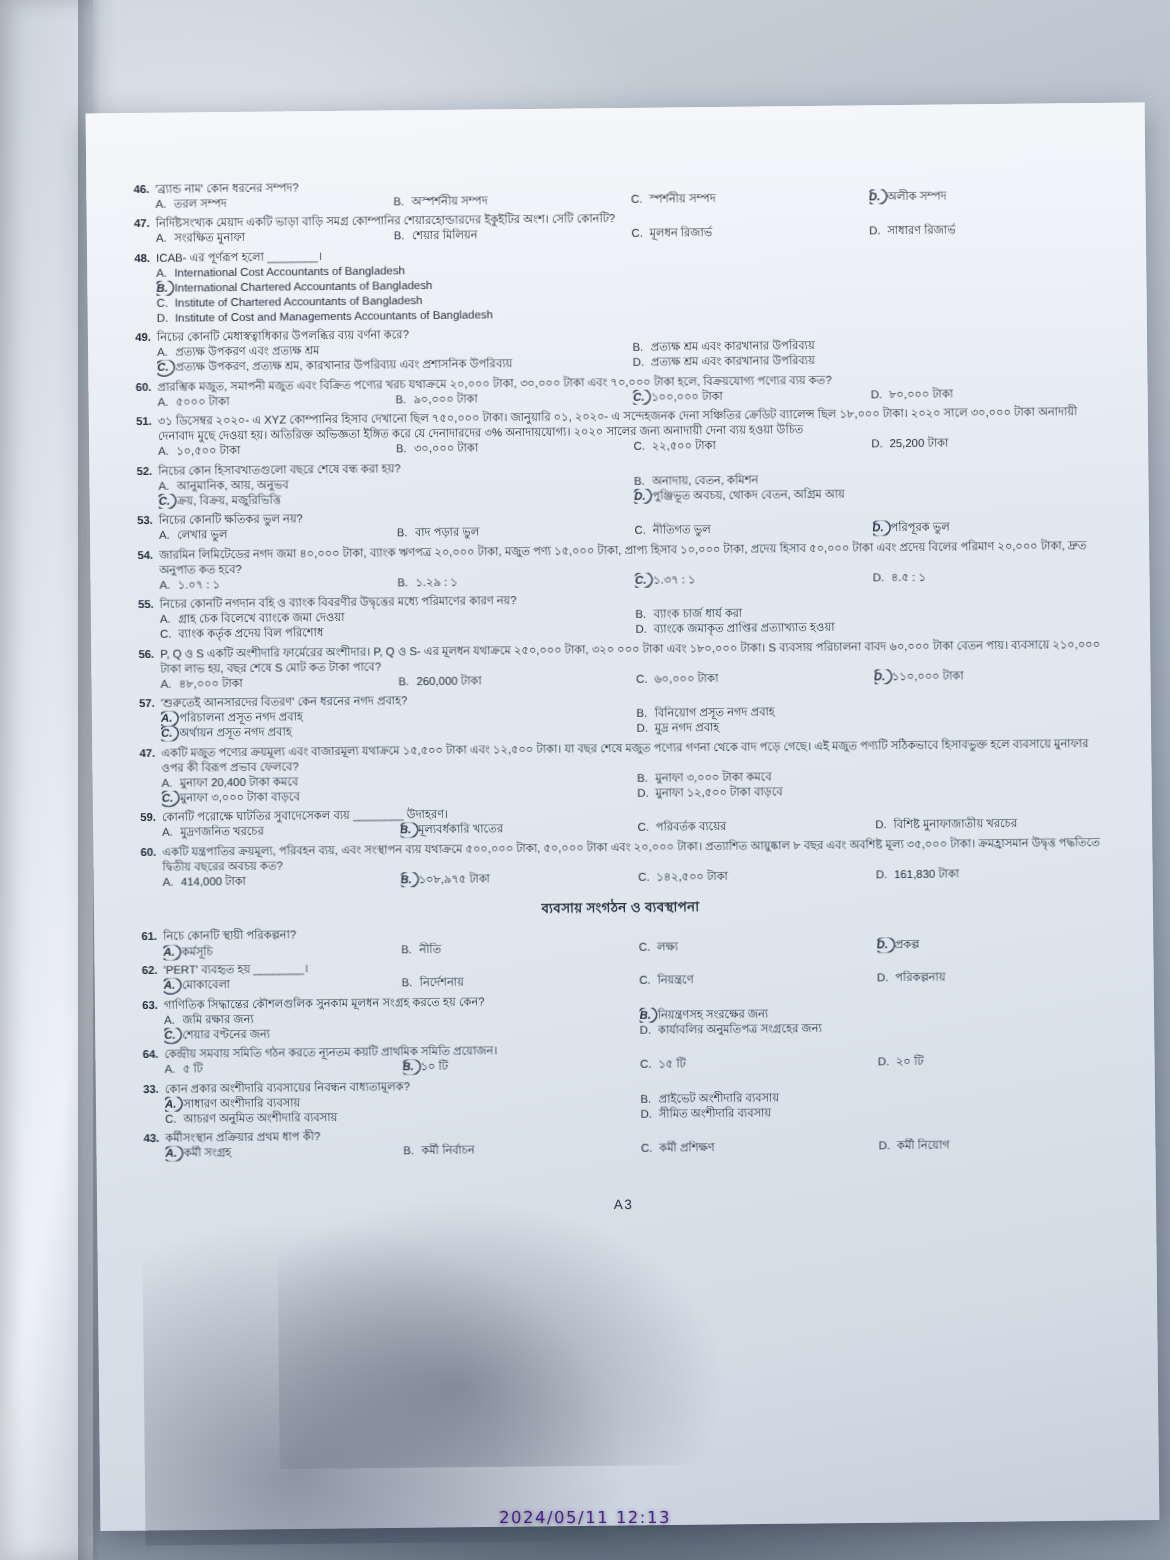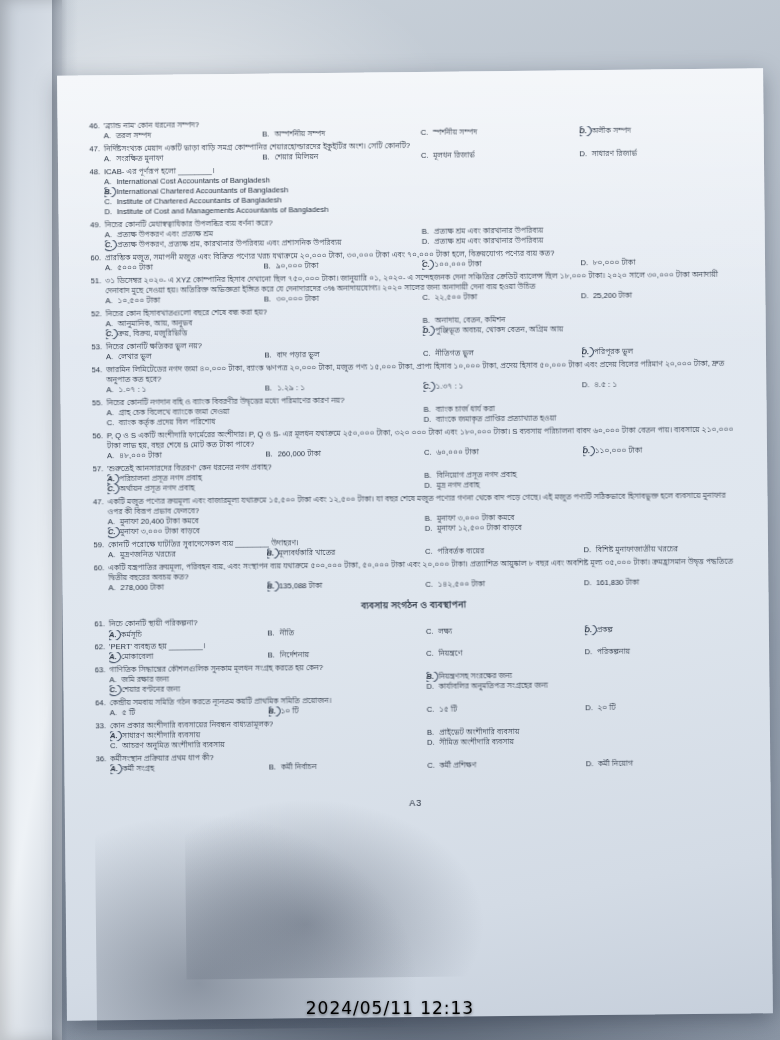--- a/index.html
+++ b/index.html
@@ -50,21 +50,21 @@
   .content{
     position:absolute;left:0;top:0;right:0;bottom:0;
     padding:46px 26px 10px 22px;
     box-sizing:border-box;
     color:#26303f;
     font-size:7.6px;
     line-height:1.34;
   }
   .q{ position:relative; margin-bottom:2.5px; }
   .qhead{ display:flex; gap:4px; }
-  .qnum{ width:20px; text-align:right; flex:0 0 20px; font-size:7.6px; }
+  .qnum{ width:20px; text-align:right; flex:0 0 20px; font-size:7.6px;font-weight:bold; }
   .qtext{ flex:1 1 auto; }
   .opts{ display:flex; flex-wrap:wrap; margin-left:24px; }
   .opt{ width:25%; box-sizing:border-box; padding-right:4px; white-space:nowrap; overflow:hidden; }
   .opt.w50{ width:50%; }
   .opt.w100{ width:100%; }
   .ltr{ display:inline-block; min-width:10px; }
   .ltr.sel{ font-style:italic; font-weight:bold; position:relative; }
   .ltr.sel:after{
     content:"";position:absolute;left:-2px;top:-1px;width:12px;height:10px;
     border:1.1px solid #3d4b60;border-radius:50%;
@@ -72,21 +72,21 @@
   }
   .section-title{
     text-align:center;font-weight:bold;font-size:9px;margin:9px 0 5px 0;
     letter-spacing:0.2px;
   }
   .pagemark{ text-align:center;font-size:9px;margin-top:26px;letter-spacing:1px; }
   
   .blurwrap{ filter:blur(0.35px); }
   .timestamp{
     position:absolute;left:0;right:0;bottom:22px;text-align:center;
-    color:#000000;font-size:17px;letter-spacing:1px;
+    color:#4c1d95;font-size:11px;letter-spacing:1px;
     text-shadow:0 1px 3px rgba(0,0,0,0.5);
     font-family:"DejaVu Sans", sans-serif;
   }
   .smudge{
     position:absolute;left:120px;bottom:40px;width:300px;height:180px;
     background:radial-gradient(ellipse at 40% 70%, rgba(30,40,58,0.35), rgba(30,40,58,0) 70%);
     pointer-events:none;
   }
 </style>
 </head>
@@ -265,22 +265,22 @@
           <div class="opt"><span class="ltr">C.</span> <span>পরিবর্তক ব্যয়ের</span></div>
           <div class="opt"><span class="ltr">D.</span> <span>বিশিষ্ট মুনাফাজাতীয় খরচের</span></div>
         </div>
       </div>
       <div class="q">
         <div class="qhead">
           <span class="qnum">60.</span>
           <span class="qtext">একটি যন্ত্রপাতির ক্রয়মূল্য, পরিবহন ব্যয়, এবং সংস্থাপন ব্যয় যথাক্রমে ৫০০,০০০ টাকা, ৫০,০০০ টাকা এবং ২০,০০০ টাকা। প্রত্যাশিত আয়ুষ্কাল ৮ বছর এবং অবশিষ্ট মূল্য ৩৫,০০০ টাকা। ক্রমহ্রাসমান উদ্বৃত্ত পদ্ধতিতে দ্বিতীয় বছরের অবচয় কত?</span>
         </div>
         <div class="opts">
-          <div class="opt"><span class="ltr">A.</span> <span>278,000 টাকা</span></div>
-          <div class="opt"><span class="ltr sel">B.</span> <span>135,088 টাকা</span></div>
+          <div class="opt"><span class="ltr">A.</span> <span>414,000 টাকা</span></div>
+          <div class="opt"><span class="ltr sel">B.</span> <span>১০৮,৯৭৫ টাকা</span></div>
           <div class="opt"><span class="ltr">C.</span> <span>১৪২,৫০০ টাকা</span></div>
           <div class="opt"><span class="ltr">D.</span> <span>161,830 টাকা</span></div>
         </div>
       </div>
       <div class="section-title">ব্যবসায় সংগঠন ও ব্যবস্থাপনা</div>
       <div class="q">
         <div class="qhead">
           <span class="qnum">61.</span>
           <span class="qtext">নিচে কোনটি স্থায়ী পরিকল্পনা?</span>
         </div>
@@ -334,21 +334,21 @@
         </div>
         <div class="opts">
           <div class="opt w50"><span class="ltr sel">A.</span> <span>সাধারণ অংশীদারি ব্যবসায়</span></div>
           <div class="opt w50"><span class="ltr">B.</span> <span>প্রাইভেট অংশীদারি ব্যবসায়</span></div>
           <div class="opt w50"><span class="ltr">C.</span> <span>আচরণ অনুমিত অংশীদারি ব্যবসায়</span></div>
           <div class="opt w50"><span class="ltr">D.</span> <span>সীমিত অংশীদারি ব্যবসায়</span></div>
         </div>
       </div>
       <div class="q">
         <div class="qhead">
-          <span class="qnum">36.</span>
+          <span class="qnum">43.</span>
           <span class="qtext">কর্মীসংস্থান প্রক্রিয়ার প্রথম ধাপ কী?</span>
         </div>
         <div class="opts">
           <div class="opt"><span class="ltr sel">A.</span> <span>কর্মী সংগ্রহ</span></div>
           <div class="opt"><span class="ltr">B.</span> <span>কর্মী নির্বাচন</span></div>
           <div class="opt"><span class="ltr">C.</span> <span>কর্মী প্রশিক্ষণ</span></div>
           <div class="opt"><span class="ltr">D.</span> <span>কর্মী নিয়োগ</span></div>
         </div>
       </div>
       <div class="pagemark">A3</div>

